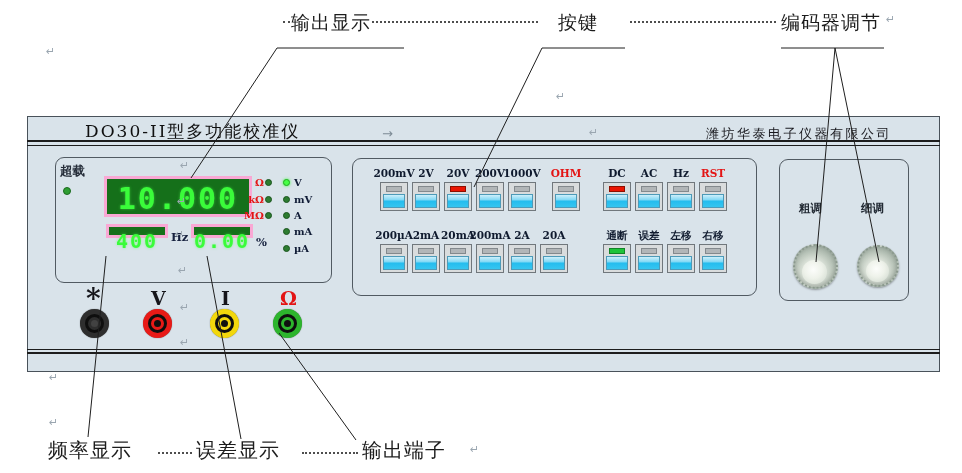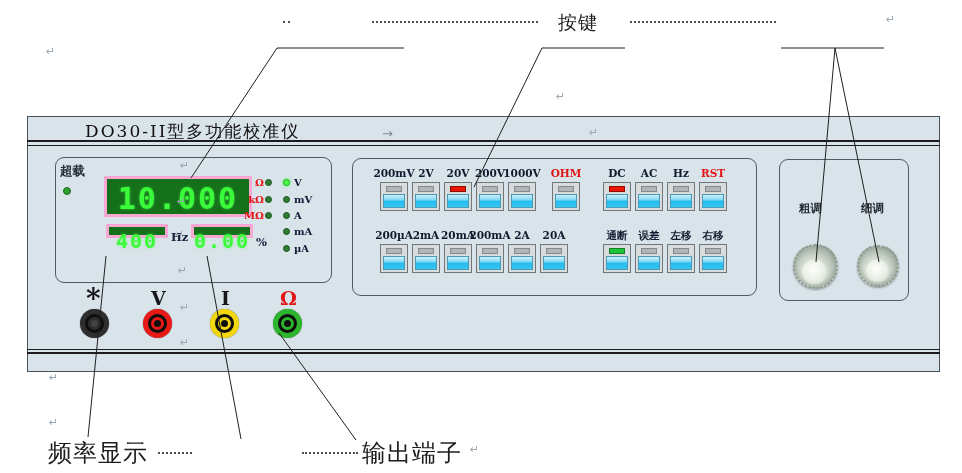--- a/index.html
+++ b/index.html
@@ -1,21 +1,21 @@
 <!DOCTYPE html>
 <html><head>
 <meta charset="utf-8">
 <style>
   html,body{margin:0;padding:0;background:#fff}
   .page{position:relative;width:962px;height:473px;background:#ffffff;overflow:hidden;
         font-family:"DejaVu Serif","Liberation Serif",serif}
 
   
   .co-top{position:absolute;top:10px;font-size:19px;color:#1c1c1c;letter-spacing:1px;white-space:nowrap}
-  .co-bot{position:absolute;top:437px;font-size:24px;color:#1c1c1c;letter-spacing:1px;white-space:nowrap}
+  .co-bot{position:absolute;top:437px;font-size:20px;color:#1c1c1c;letter-spacing:1px;white-space:nowrap}
   .dots{position:absolute;height:0;border-top:2px dotted #4e4e4e}
   .mark{position:absolute;font:11px "DejaVu Sans",sans-serif;color:#9aa6b0}
 
   
   .panel{position:absolute;left:27px;top:116px;width:913px;height:256px;background:#d9e3ea;
          border:1px solid #49525a;box-sizing:border-box}
   .hline{position:absolute;left:27px;width:913px;background:#1d1d1d}
   .title{position:absolute;left:85px;top:120px;font-size:17px;letter-spacing:2px;color:#101010;white-space:nowrap}
   .serial{position:absolute;left:472px;top:125px;font-weight:bold;font-size:13px;letter-spacing:1px;color:#ff5140;white-space:nowrap}
   .company{position:absolute;left:706px;top:125px;font-size:13px;letter-spacing:2.5px;color:#17171c;white-space:nowrap}
@@ -68,34 +68,37 @@
   .t-yellow{background:#f2d70c}
   .t-green{background:#2db52d}
 
   svg.leaders{position:absolute;left:0;top:0;pointer-events:none}
 </style>
 </head>
 <body>
 
 <div class="page">
 
+  <div class="co-top" style="left:291px">输出显示</div>
   <div class="co-top" style="left:558px">按键</div>
+  <div class="co-top" style="left:781px">编码器调节</div>
   <div class="dots" style="left:283px;top:21px;width:7px"></div>
   <div class="dots" style="left:372px;top:21px;width:166px"></div>
   <div class="dots" style="left:630px;top:21px;width:146px"></div>
   <span class="mark" style="left:886px;top:13px">↵</span>
 
   <div class="panel"></div>
   <div class="hline" style="top:140px;height:2px"></div>
   <div class="hline" style="top:145px;height:1px"></div>
   <div class="hline" style="top:349px;height:1px"></div>
   <div class="hline" style="top:352px;height:2px"></div>
 
   <div class="title">DO30-II型多功能校准仪</div>
   <span class="mark" style="left:382px;top:126px;color:#7d8b96;font-size:13px">→</span>
+  <div class="company">潍坊华泰电子仪器有限公司</div>
 
   <div class="subpanel" style="left:55px;top:157px;width:277px;height:126px"></div>
   <div class="overload">超载</div>
   <div class="ovdot"></div>
   <div class="lcd main">10.000</div>
   <div class="lcd small" style="left:106px">400</div>
   <div class="lcd-unit" style="left:171px;top:230px">Hz</div>
   <div class="lcd small" style="left:191px">0.00</div>
   <div class="lcd-unit" style="left:256px;top:235px">%</div>
 
@@ -272,20 +275,21 @@
   <div class="tlab" style="left:86px;top:282px;font-size:28px">*</div>
   <div class="tlab" style="left:151px;top:287px;font-size:19px">V</div>
   <div class="tlab" style="left:221px;top:287px;font-size:19px">I</div>
   <div class="tlab" style="left:280px;top:287px;font-size:19px;color:#e31414">Ω</div>
   <div class="term t-black" style="left:80px;top:309px"></div>
   <div class="term t-red" style="left:143px;top:309px"></div>
   <div class="term t-yellow" style="left:210px;top:309px"></div>
   <div class="term t-green" style="left:273px;top:309px"></div>
 
   <div class="co-bot" style="left:48px">频率显示</div>
+  <div class="co-bot" style="left:196px">误差显示</div>
   <div class="co-bot" style="left:362px">输出端子</div>
   <div class="dots" style="left:158px;top:452px;width:34px"></div>
   <div class="dots" style="left:302px;top:452px;width:56px"></div>
   <span class="mark" style="left:470px;top:443px">↵</span>
 
   <span class="mark" style="left:46px;top:45px">↵</span>
   <span class="mark" style="left:556px;top:90px">↵</span>
   <span class="mark" style="left:589px;top:126px">↵</span>
   <span class="mark" style="left:180px;top:159px">↵</span>
   <span class="mark" style="left:177px;top:195px">↵</span>

